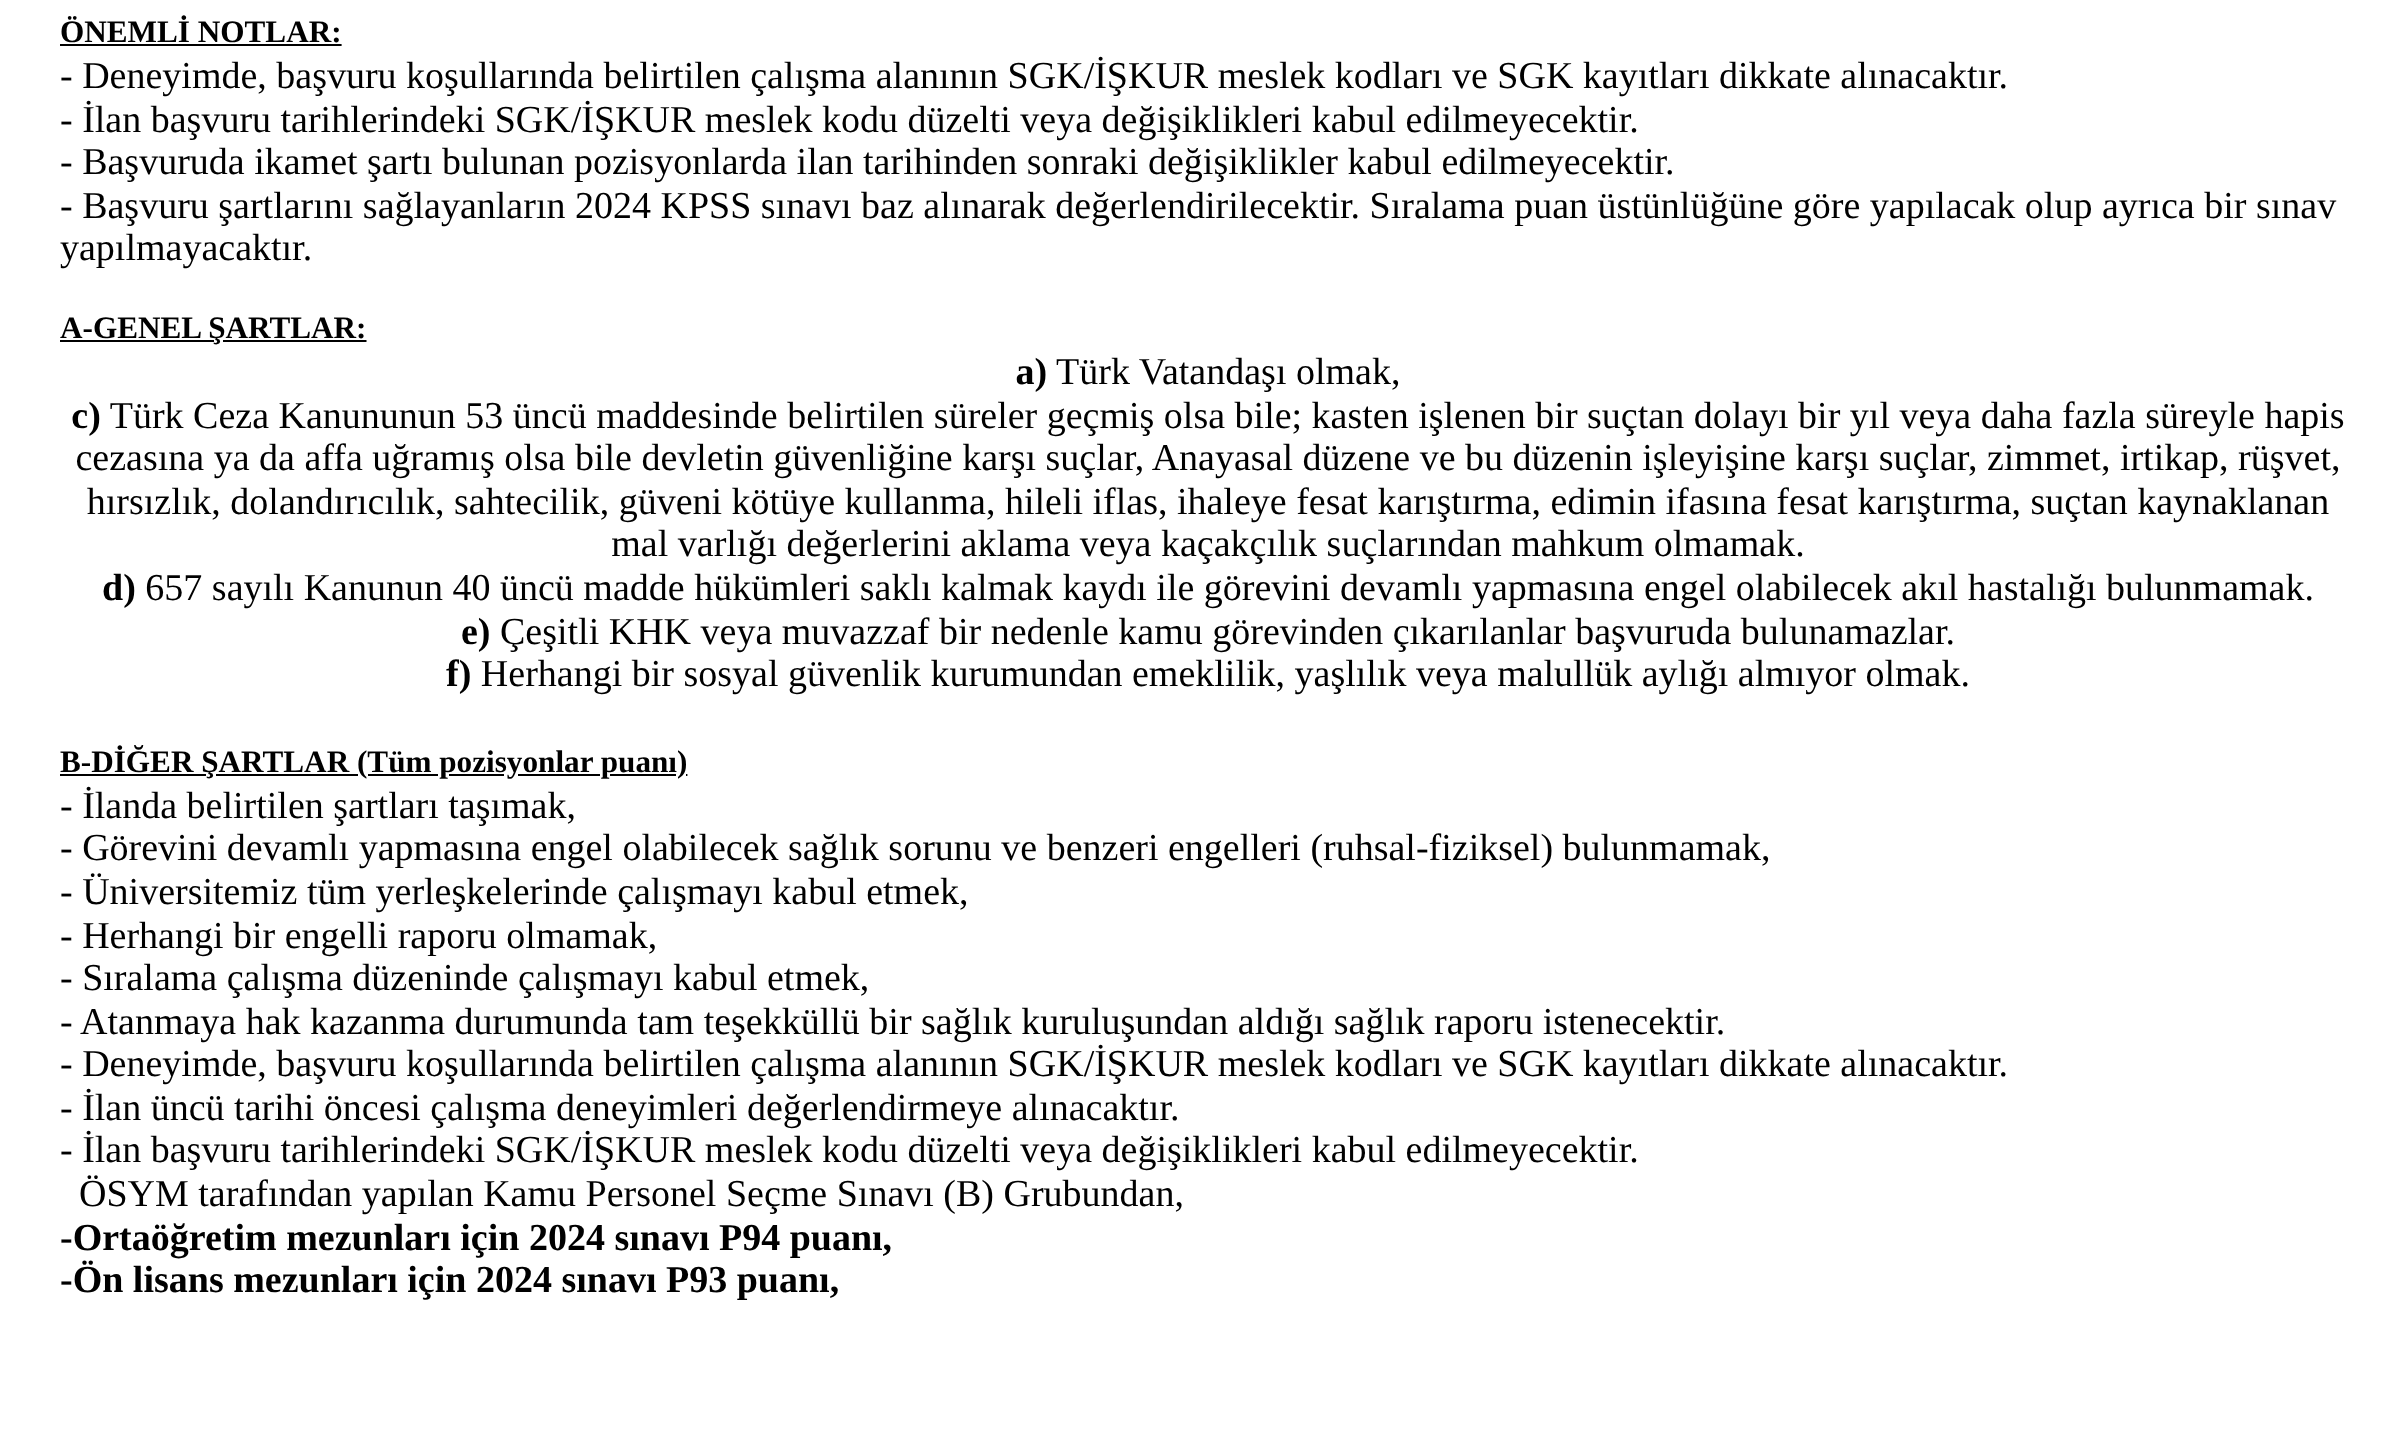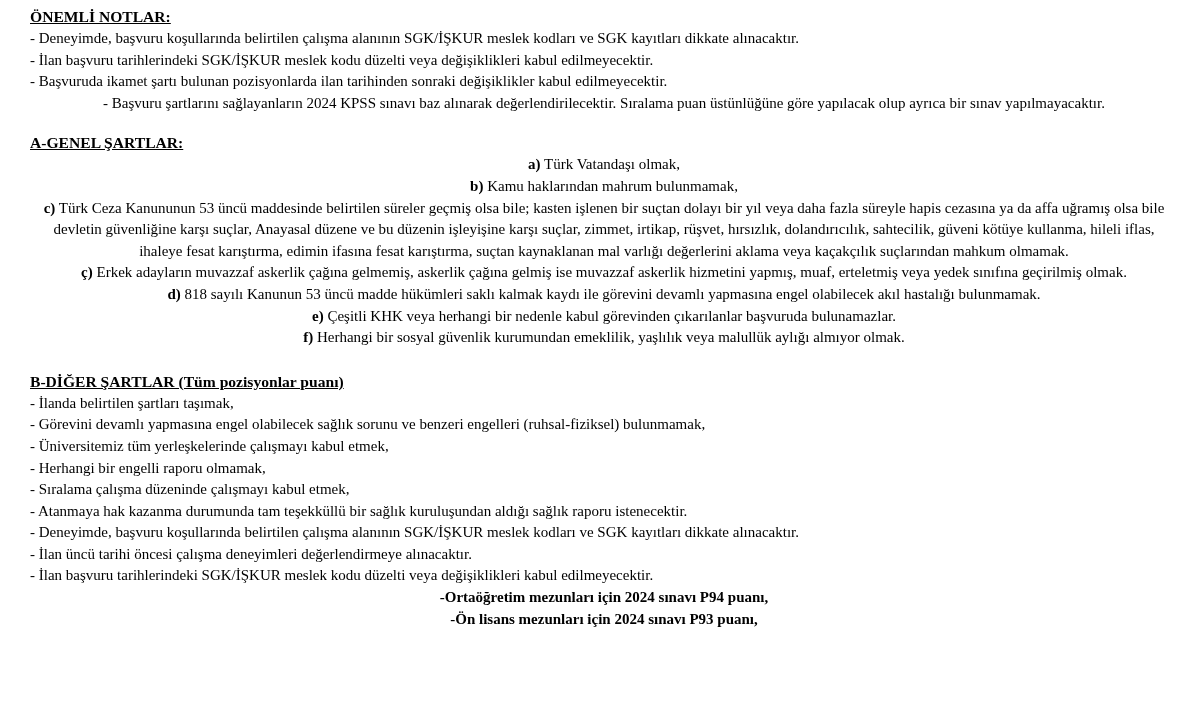--- a/index.html
+++ b/index.html
@@ -15,33 +15,32 @@
     overflow: hidden;
   }
   .page {
     position: relative;
     width: 1200px;
     height: 609px;
     padding: 6px 22px 0 30px;
     box-sizing: border-box;
   }
   .line {
-    font-size: 15px;
+    font-size: 19px;
     line-height: 21.6px;
     white-space: pre-wrap;
   }
   .heading {
     font-weight: bold;
     text-decoration: underline;
     font-size: 15.6px;
     line-height: 22px;
   }
   .bold {
     font-weight: bold;
-    text-align: center;
   }
   .spacer-md { height: 18px; }
   .spacer-lg { height: 22px; }
   .letter {
     font-weight: bold;
   }
   .indent-item {
     padding-left: 0;
     text-align: center;
   }
@@ -57,37 +56,36 @@
   <div class="line">- İlan başvuru tarihlerindeki SGK/İŞKUR meslek kodu düzelti veya değişiklikleri kabul edilmeyecektir.</div>
   <div class="line">- Başvuruda ikamet şartı bulunan pozisyonlarda ilan tarihinden sonraki değişiklikler kabul edilmeyecektir.</div>
   <div class="line bold" style="font-weight:normal">- Başvuru şartlarını sağlayanların 2024 KPSS sınavı baz alınarak değerlendirilecektir. Sıralama puan üstünlüğüne göre yapılacak olup ayrıca bir sınav yapılmayacaktır.</div>
 
   <div class="spacer-md"></div>
 
 
   <div class="line heading">A-GENEL ŞARTLAR:</div>
 
   <div class="line indent-item"><span class="letter">a)</span><span> Türk Vatandaşı olmak,</span></div>
-  <div class="line indent-item"><span class="letter">b)</span><span> Kamu haklarından mahrum bulunmamak,</span></div>
   <div class="line indent-item"><span class="letter">c)</span><span> Türk Ceza Kanununun 53 üncü maddesinde belirtilen süreler geçmiş olsa bile; kasten işlenen bir suçtan dolayı bir yıl veya daha fazla süreyle hapis cezasına ya da affa uğramış olsa bile devletin güvenliğine karşı suçlar, Anayasal düzene ve bu düzenin işleyişine karşı suçlar, zimmet, irtikap, rüşvet, hırsızlık, dolandırıcılık, sahtecilik, güveni kötüye kullanma, hileli iflas, ihaleye fesat karıştırma, edimin ifasına fesat karıştırma, suçtan kaynaklanan mal varlığı değerlerini aklama veya kaçakçılık suçlarından mahkum olmamak.</span></div>
-  <div class="line indent-item"><span class="letter">ç)</span><span> Erkek adayların muvazzaf askerlik çağına gelmemiş, askerlik çağına gelmiş ise muvazzaf askerlik hizmetini yapmış, muaf, erteletmiş veya yedek sınıfına geçirilmiş olmak.</span></div>
-  <div class="line indent-item"><span class="letter">d)</span><span> 818 sayılı Kanunun 53 üncü madde hükümleri saklı kalmak kaydı ile görevini devamlı yapmasına engel olabilecek akıl hastalığı bulunmamak.</span></div>
-  <div class="line indent-item"><span class="letter">e)</span><span> Çeşitli KHK veya herhangi bir nedenle kabul görevinden çıkarılanlar başvuruda bulunamazlar.</span></div>
+  <div class="line indent-item"><span class="letter">d)</span><span> 657 sayılı Kanunun 40 üncü madde hükümleri saklı kalmak kaydı ile görevini devamlı yapmasına engel olabilecek akıl hastalığı bulunmamak.</span></div>
+  <div class="line indent-item"><span class="letter">e)</span><span> Çeşitli KHK veya muvazzaf bir nedenle kamu görevinden çıkarılanlar başvuruda bulunamazlar.</span></div>
   <div class="line indent-item"><span class="letter">f)</span><span> Herhangi bir sosyal güvenlik kurumundan emeklilik, yaşlılık veya malullük aylığı almıyor olmak.</span></div>
 
   <div class="spacer-lg"></div>
 
   <div class="line heading">B-DİĞER ŞARTLAR (Tüm pozisyonlar puanı)</div>
 
   <div class="line">- İlanda belirtilen şartları taşımak,</div>
   <div class="line">- Görevini devamlı yapmasına engel olabilecek sağlık sorunu ve benzeri engelleri (ruhsal-fiziksel) bulunmamak,</div>
   <div class="line">- Üniversitemiz tüm yerleşkelerinde çalışmayı kabul etmek,</div>
   <div class="line">- Herhangi bir engelli raporu olmamak,</div>
   <div class="line">- Sıralama çalışma düzeninde çalışmayı kabul etmek,</div>
   <div class="line">- Atanmaya hak kazanma durumunda tam teşekküllü bir sağlık kuruluşundan aldığı sağlık raporu istenecektir.</div>
   <div class="line">- Deneyimde, başvuru koşullarında belirtilen çalışma alanının SGK/İŞKUR meslek kodları ve SGK kayıtları dikkate alınacaktır.</div>
   <div class="line">- İlan üncü tarihi öncesi çalışma deneyimleri değerlendirmeye alınacaktır.</div>
   <div class="line">- İlan başvuru tarihlerindeki SGK/İŞKUR meslek kodu düzelti veya değişiklikleri kabul edilmeyecektir.</div>
+  <div class="line">  ÖSYM tarafından yapılan Kamu Personel Seçme Sınavı (B) Grubundan,</div>
 
   <div class="line bold">-Ortaöğretim mezunları için 2024 sınavı P94 puanı,</div>
   <div class="line bold">-Ön lisans mezunları için 2024 sınavı P93 puanı,</div>
 
 </div>
 
 </body></html>

